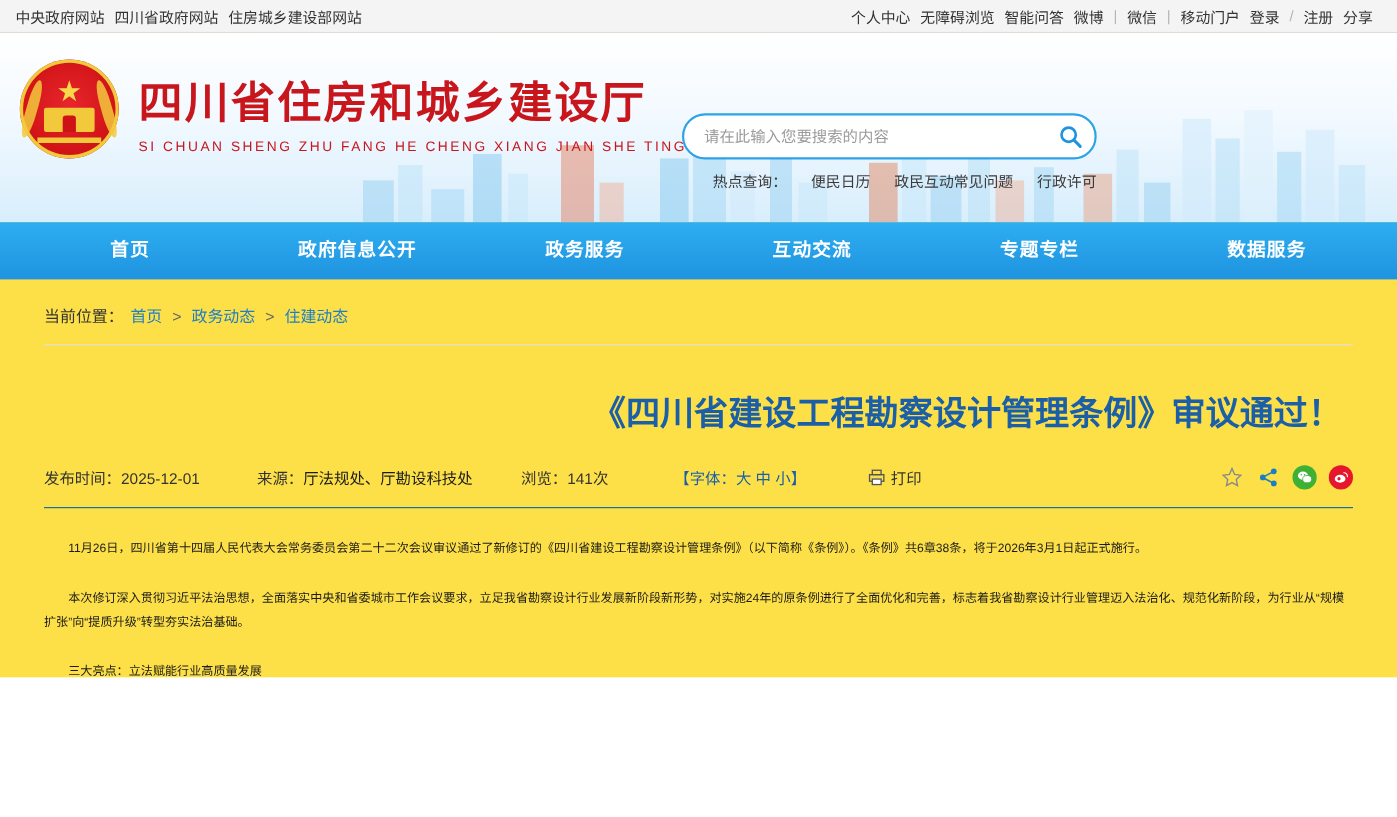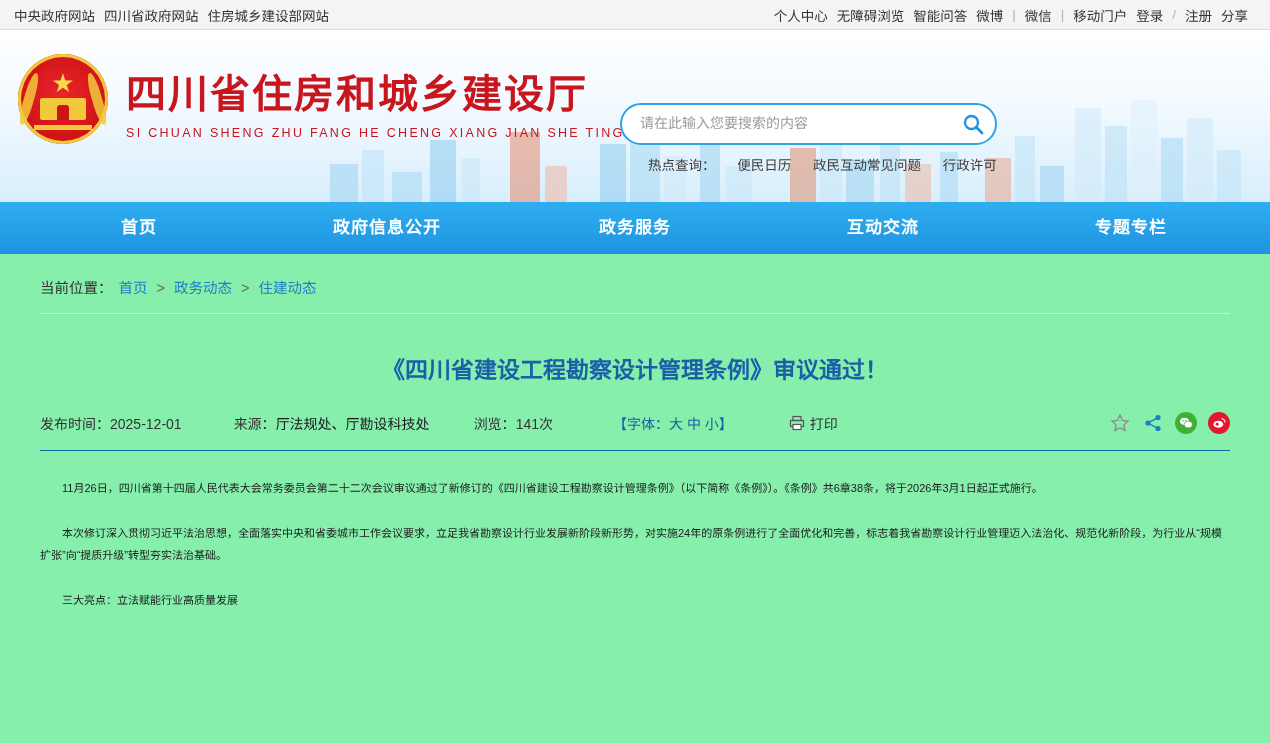--- a/index.html
+++ b/index.html
@@ -5,23 +5,23 @@
 <style>
   html, body {
     margin: 0;
     padding: 0;
     background: #ffffff;
     font-family: "Liberation Sans", "DejaVu Sans", sans-serif;
   }
   #page {
     position: relative;
     width: 1270px;
-    height: 743px;
+    height: 616px;
     overflow: hidden;
-    background: #86efac;
+    background: #fde047;
   }
 
   
   .topbar {
     height: 30px;
     background: #f4f4f4;
     border-bottom: 1px solid #dcdcdc;
     display: flex;
     align-items: center;
     font-size: 13.5px;
@@ -167,21 +167,21 @@
   }
   .searchbox input {
     border: none;
     outline: none;
     background: transparent;
     font-size: 14px;
     color: #333;
     padding-left: 18px;
     flex: 1;
     height: 100%;
-    font-family: Liberation Serif, serif;
+    font-family: Liberation Sans, sans-serif;
   }
   .searchbox input::placeholder { color: #9b9b9b; }
   .search-btn {
     width: 44px; height: 100%;
     display: flex; align-items: center; justify-content: center;
     cursor: pointer;
   }
   .hotline {
     position: absolute;
     left: 648px;
@@ -228,22 +228,22 @@
     padding: 22px 0 16px 0;
     font-size: 14.5px;
     color: #333;
     border-bottom: 1px solid #e2e2e2;
   }
   .breadcrumb .bc-label { color: #333; }
   .breadcrumb a { color: #1f7fc4; text-decoration: none; margin: 0 2px; }
   .breadcrumb .sep { color: #666; margin: 0 3px; }
 
   .article-title {
-    text-align: center;
-    font-size: 23px;
+    text-align: right;
+    font-size: 31px;
     font-weight: bold;
     color: #1a5fa8;
     padding: 40px 10px 26px 10px;
     line-height: 1.4;
   }
   .meta {
     display: flex;
     align-items: center;
     font-size: 14px;
     color: #333;
@@ -374,20 +374,21 @@
     </div>
   </div>
 
   <div class="nav">
     <div class="nav-inner">
       <div class="nav-item">首页</div>
       <div class="nav-item">政府信息公开</div>
       <div class="nav-item">政务服务</div>
       <div class="nav-item">互动交流</div>
       <div class="nav-item">专题专栏</div>
+      <div class="nav-item">数据服务</div>
     </div>
   </div>
 
   <div class="content">
 
     <div class="breadcrumb">
       <span class="bc-label">当前位置：</span>
       <a href="#">首页</a>
       <span class="sep">&gt;</span>
       <a href="#">政务动态</a>

